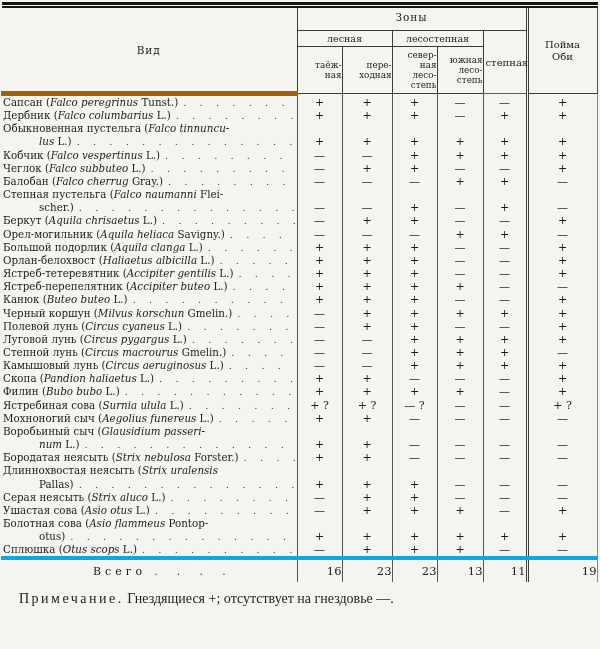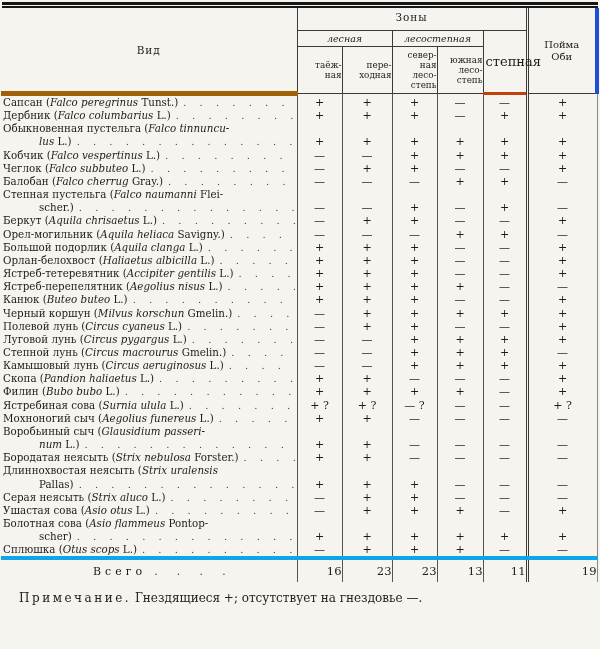--- a/index.html
+++ b/index.html
@@ -16,23 +16,23 @@
   table{
     border-collapse:collapse;table-layout:fixed;
     width:596px;margin:0;
   }
   col.c-name{width:296px;}
   col.c1{width:45px;}col.c2{width:50px;}col.c3{width:45px;}
   col.c4{width:46px;}col.c5{width:44px;}col.c6{width:70px;}
   th{font-weight:normal;padding:1px 2px;vertical-align:middle;text-align:center;}
   .zones{font-size:10.5px;letter-spacing:1px;border-left:1px solid #3a3a3a;border-bottom:1px solid #3a3a3a;padding:3px 0 7px 0;}
   .vid{font-size:10.5px;letter-spacing:1px;border-bottom:5px solid #a16207;}
-  .poyma{font-size:10px;border-left:3px double #3a3a3a;border-bottom:1px solid #3a3a3a;white-space:pre-line;line-height:12px;border-right:4px solid #1d4ed8;}
-  .grp{font-size:9.5px;border-left:1px solid #3a3a3a;border-bottom:1px solid #3a3a3a;padding:2px 0;font-style:italic;}
-  .steppe{font-size:13px;border-left:1px solid #3a3a3a;border-bottom:3px solid #c2410c;}
+  .poyma{font-size:10px;border-left:3px double #3a3a3a;border-bottom:1px solid #3a3a3a;white-space:pre-line;line-height:12px;border-right:1px solid #1d4ed8;}
+  .grp{font-size:9.5px;border-left:1px solid #3a3a3a;border-bottom:1px solid #3a3a3a;padding:2px 0;}
+  .steppe{font-size:10px;border-left:1px solid #3a3a3a;border-bottom:1px solid #c2410c;}
   .sub{font-size:8.8px;line-height:10px;white-space:pre-line;border-left:1px solid #3a3a3a;border-bottom:1px solid #3a3a3a;padding:3px 0;text-align:right;}
   .sub.first{border-left:1px solid #3a3a3a;}
   td{padding:0 2px;vertical-align:bottom;}
   td.name{font-size:10.3px;line-height:13.15px;padding-left:2px;}
   .nline{padding-left:0;}
   .nline.cont{padding-left:36px;}
   .nline.last{display:flex;align-items:flex-end;}
   .nline .txt{flex:0 1 auto;}
   .dots{flex:1 1 8px;overflow:hidden;white-space:nowrap;letter-spacing:5px;color:#3c3c3c;padding-left:5px;font-size:10px;}
   td.mark{
@@ -42,21 +42,21 @@
   td.mark.poy{border-left:3px double #3a3a3a;border-right:1px solid #8a8a82;}
   tfoot td{border-top:4px solid #0ea5e9;}
   tfoot td.tlabel{font-size:11px;padding:4px 2px 4px 92px;}
   tfoot .sp{letter-spacing:4px;}
   tfoot .tdots{letter-spacing:8px;color:#3c3c3c;padding-left:8px;font-size:10.5px;}
   tfoot td.tv{
     text-align:right;font-size:11.5px;padding:4px 0;
     border-left:1px solid #55554f;vertical-align:middle;
   }
   tfoot td.tv.poy{border-left:3px double #3a3a3a;border-right:1px solid #8a8a82;}
-  .note{margin:9px 0 0 18px;font-size:12px;color:#222;}
+  .note{margin:9px 0 0 18px;font-size:14px;color:#222;font-family:Liberation Serif, serif;}
   .note .nl{letter-spacing:2.5px;}
   i{font-style:italic;}
 </style>
 </head>
 <body>
 
 <div class="page">
   <div class="toprule">
     <div class="a"></div>
     <div class="b"></div>
@@ -265,21 +265,21 @@
           <td class="mark">+</td>
           <td class="mark">+</td>
           <td class="mark">+</td>
           <td class="mark">—</td>
           <td class="mark">—</td>
           <td class="mark poy">+</td>
         </tr>
         <tr>
           <td class="name">
             <div class="nline last">
-              <span class="txt"><span>Ястреб-перепелятник (</span><i>Aegolius nisus</i><span> L.)</span></span>
+              <span class="txt"><span>Ястреб-перепелятник (</span><i>Accipiter buteo</i><span> L.)</span></span>
               <span class="dots">. . . . . . . . . . . . . . . . . . . . . . . .</span>
             </div>
           </td>
           <td class="mark">+</td>
           <td class="mark">+</td>
           <td class="mark">+</td>
           <td class="mark">+</td>
           <td class="mark">—</td>
           <td class="mark poy">—</td>
         </tr>
@@ -492,21 +492,21 @@
           <td class="mark">+</td>
           <td class="mark">+</td>
           <td class="mark">+</td>
           <td class="mark">—</td>
           <td class="mark poy">+</td>
         </tr>
         <tr>
           <td class="name">
             <div class="nline"><span class="txt"><span>Болотная сова (</span><i>Asio flammeus</i><span> Pontop-</span></span></div>
             <div class="nline cont last">
-              <span class="txt"><span>scher)</span></span>
+              <span class="txt"><span>otus)</span></span>
               <span class="dots">. . . . . . . . . . . . . . . . . . . . . . . .</span>
             </div>
           </td>
           <td class="mark">+</td>
           <td class="mark">+</td>
           <td class="mark">+</td>
           <td class="mark">+</td>
           <td class="mark">+</td>
           <td class="mark poy">+</td>
         </tr>

